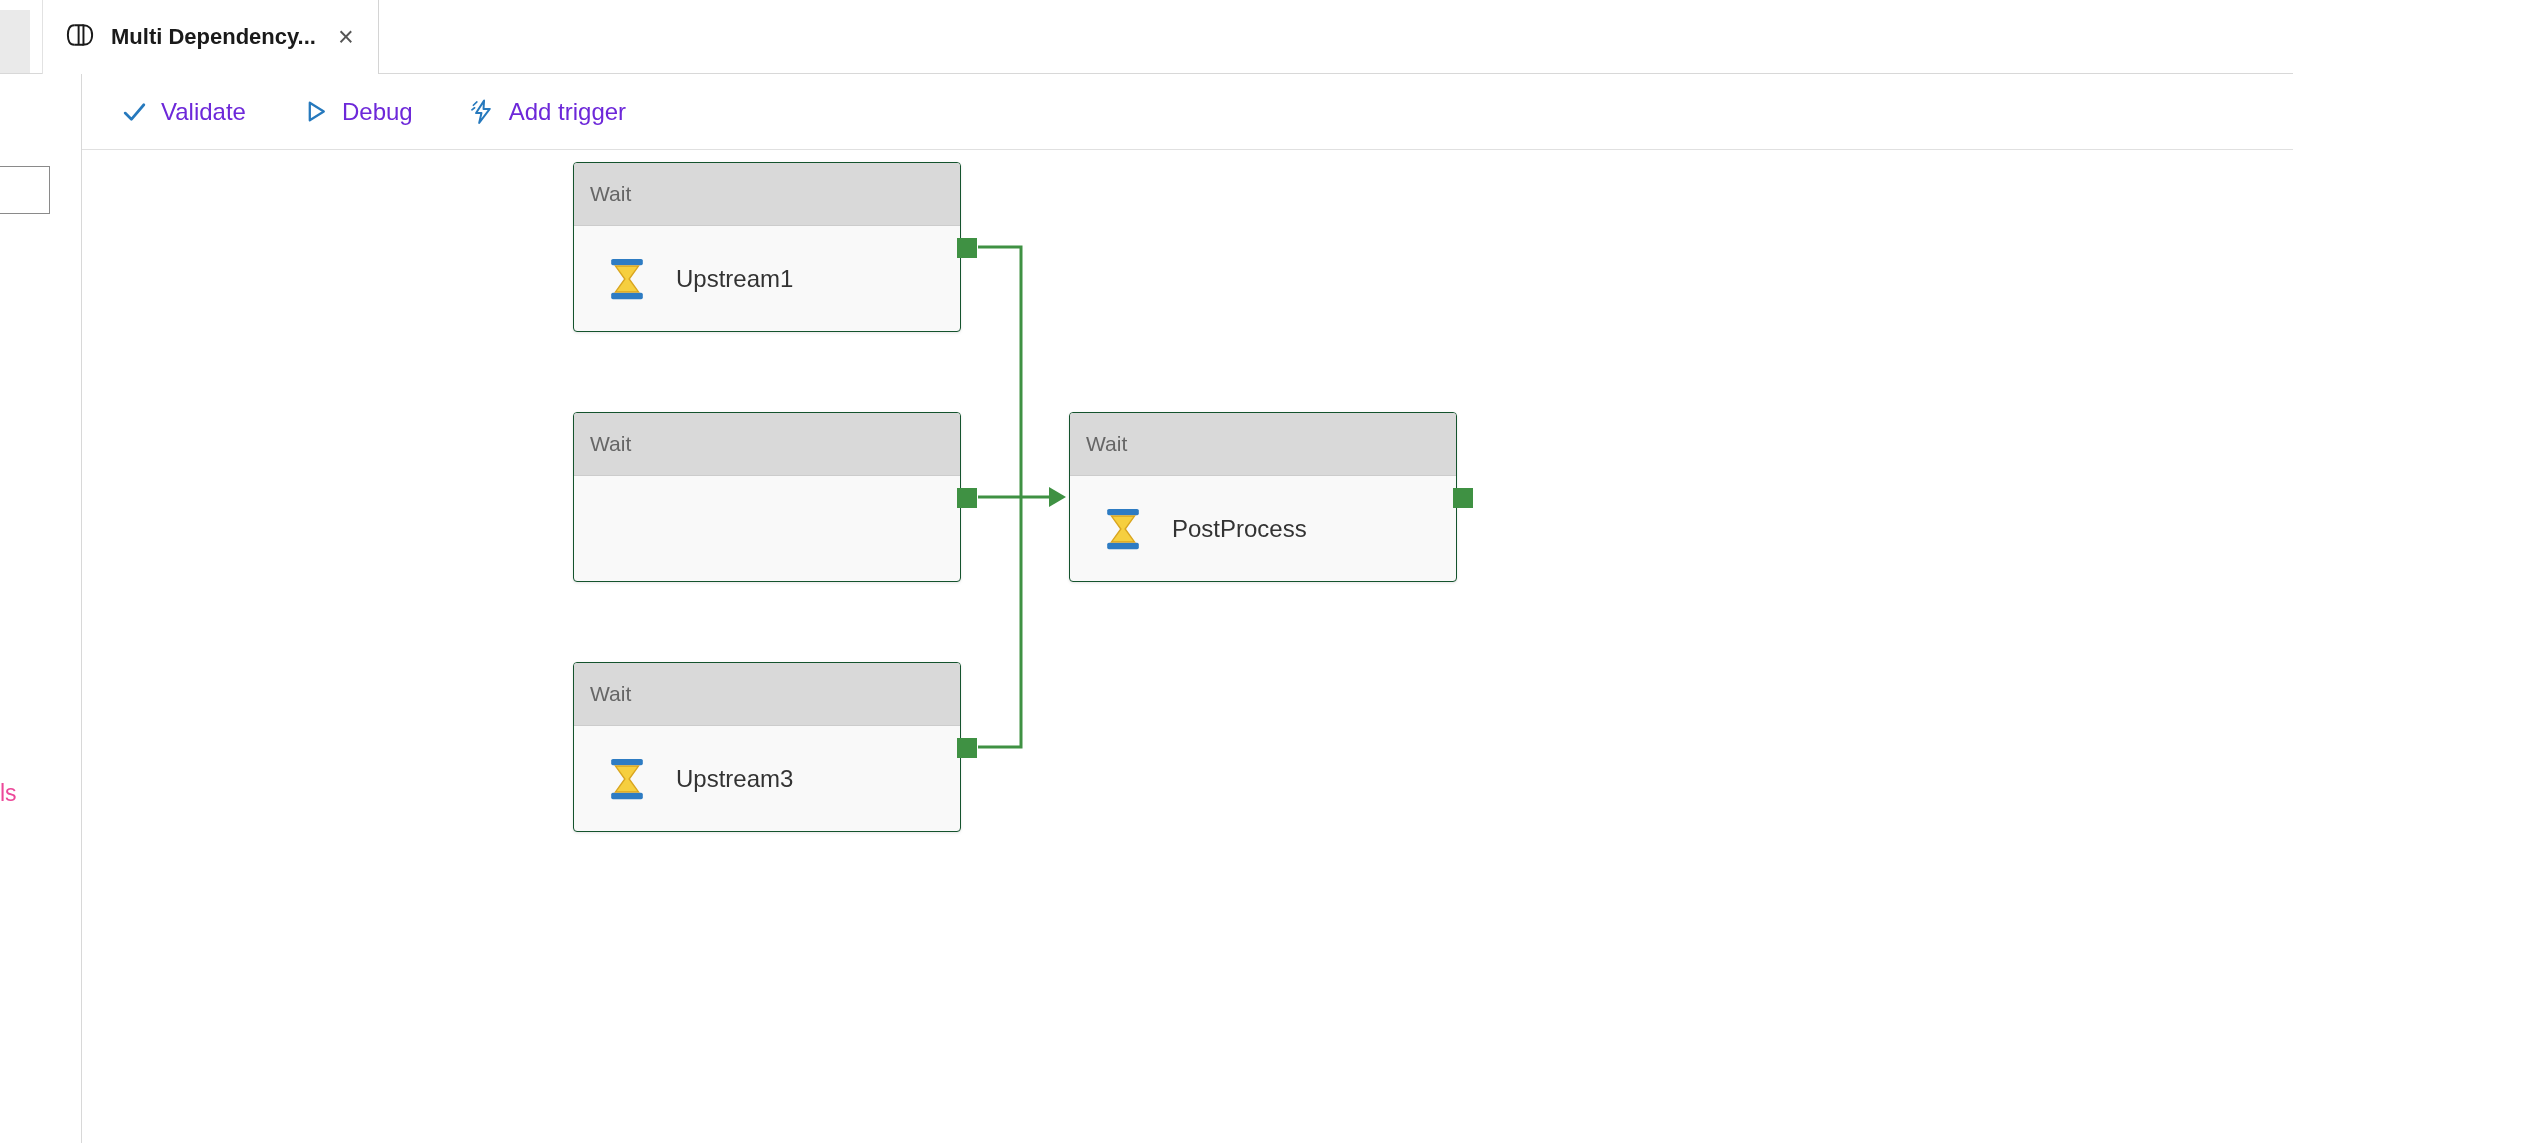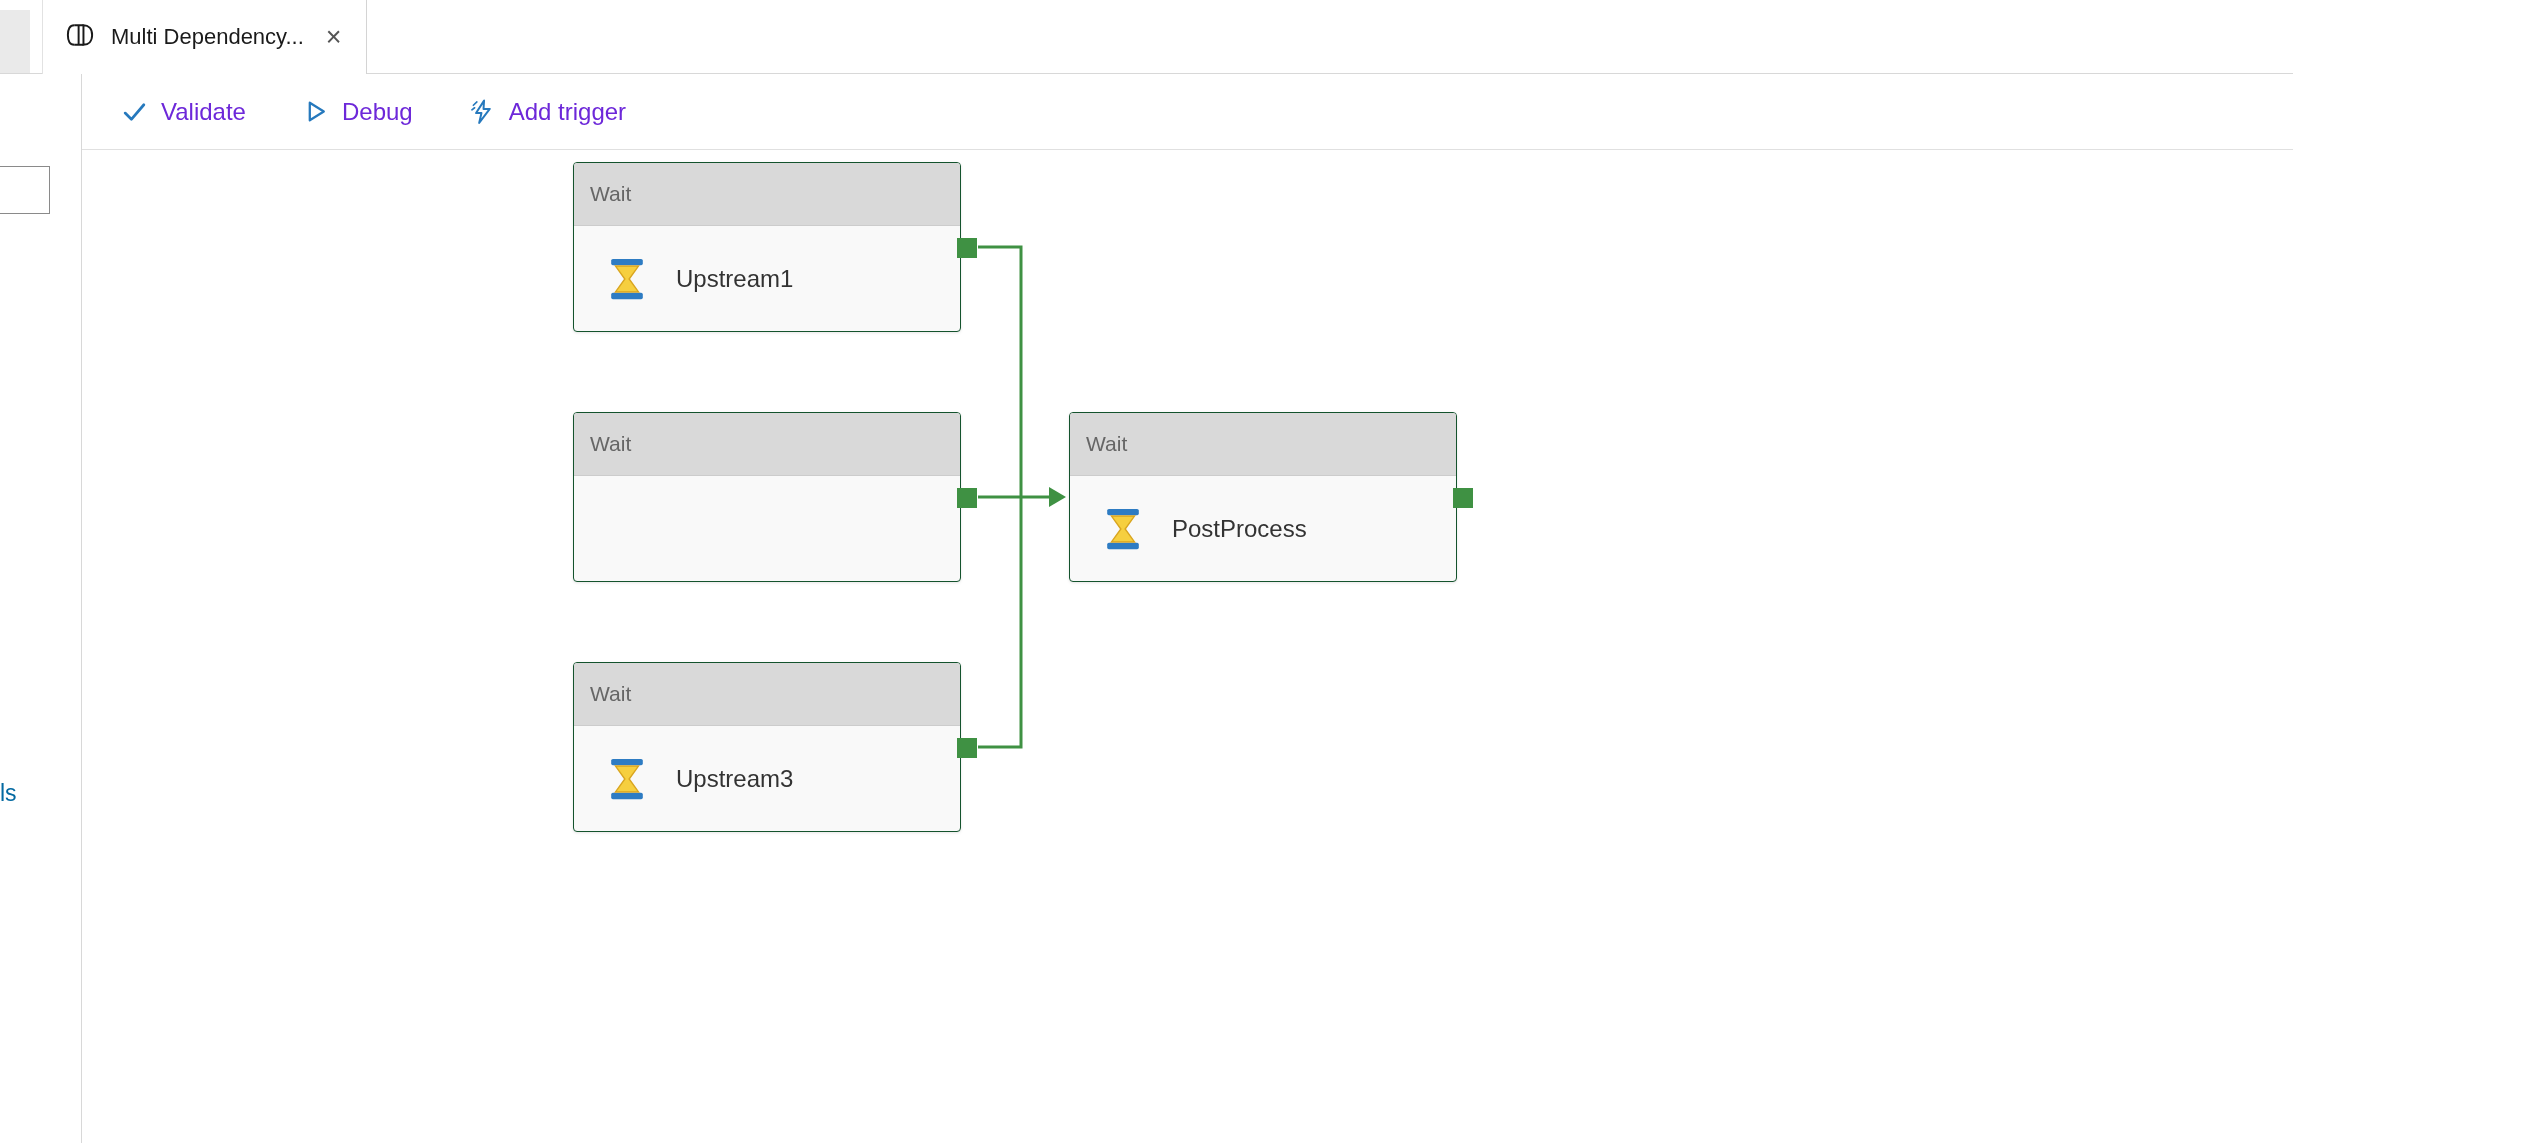--- a/index.html
+++ b/index.html
@@ -43,21 +43,21 @@
     padding: 0 24px 0 22px;
     background: #ffffff;
     border-left: 1px solid #e2e2e2;
     border-right: 1px solid #d4d4d4;
     z-index: 3;
     box-sizing: border-box;
     cursor: pointer;
   }
   .tab-label {
     font-size: 22px;
-    font-weight: normal;
+    font-weight: bold;
     color: #1a1a1a;
     white-space: nowrap;
   }
   .tab-close {
     font-size: 27px;
     line-height: 27px;
     color: #555;
     margin-left: 6px;
     cursor: pointer;
   }
@@ -106,21 +106,21 @@
     position: absolute;
     left: -18px; top: 92px;
     width: 66px; height: 46px;
     background: #ffffff;
     border: 1px solid #8a8a8a;
   }
   .partial-text {
     position: absolute;
     left: 0; top: 706px;
     font-size: 23px;
-    color: #0369a1;
+    color: #ec4899;
   }
 
   
   .canvas {
     position: absolute;
     left: 82px; top: 151px;
     width: 2451px; height: 992px;
     background: #ffffff;
   }
   .connectors {

